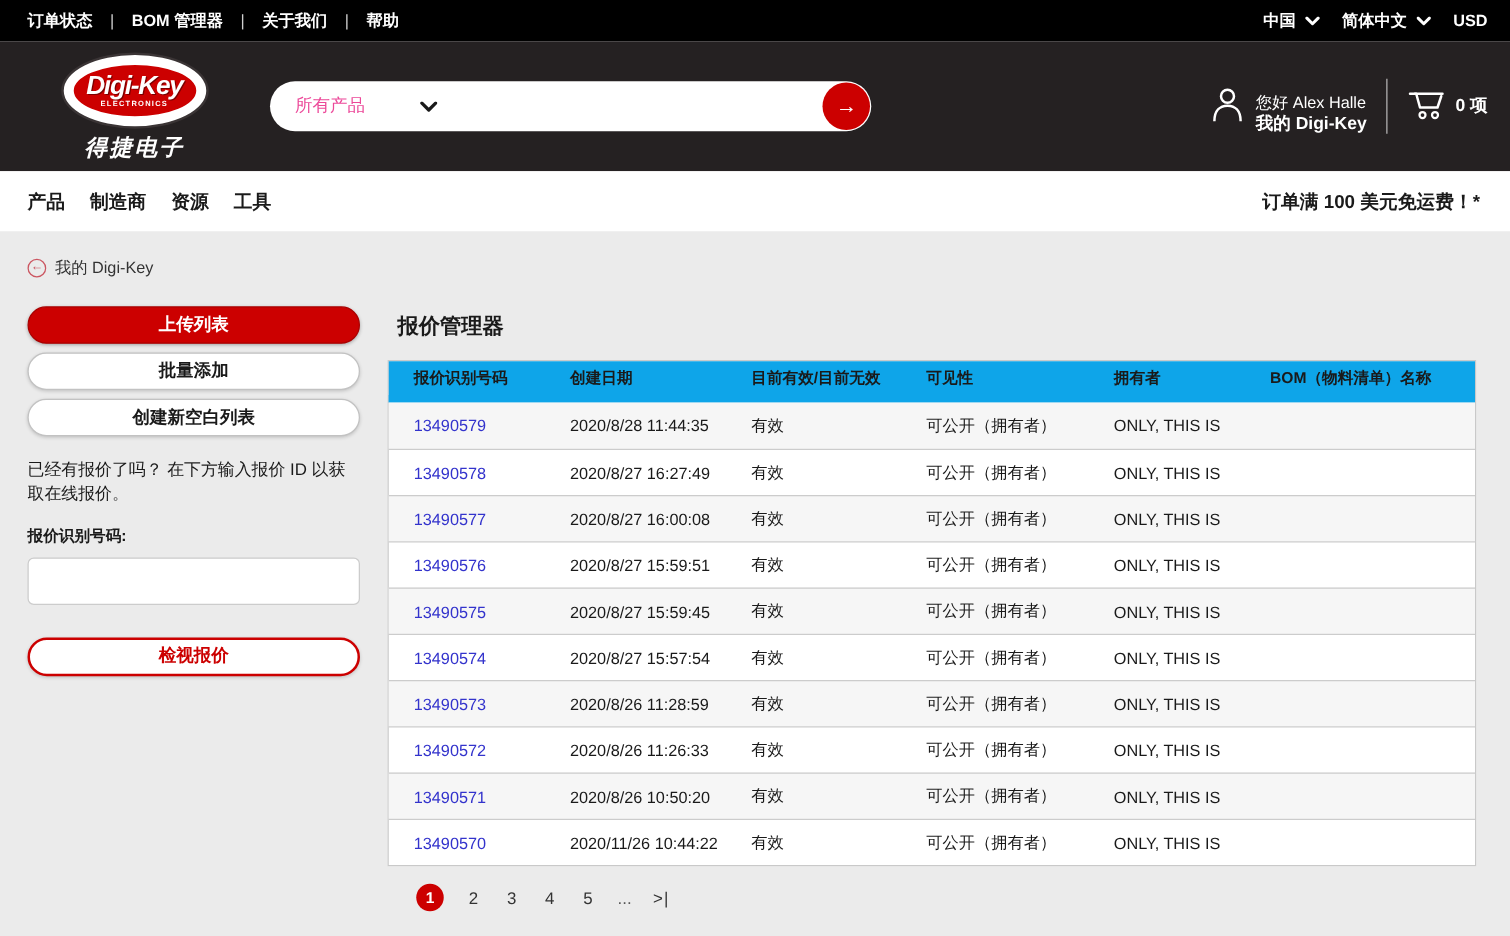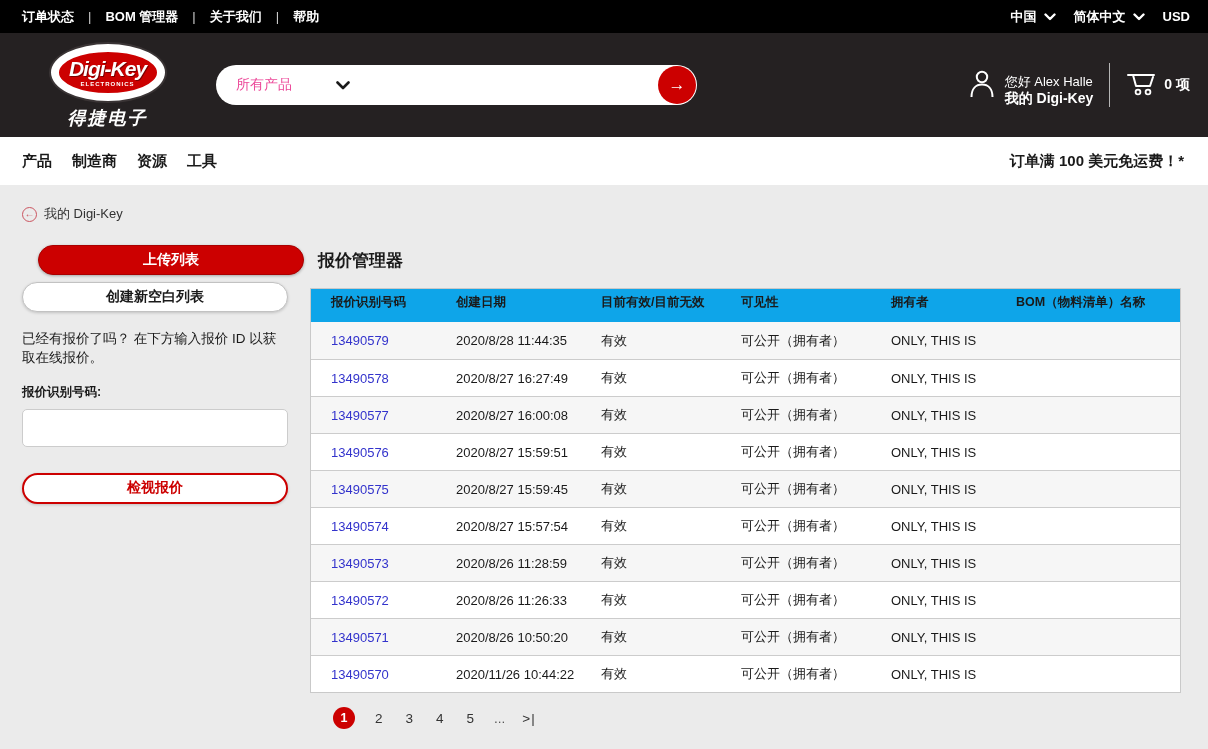--- a/index.html
+++ b/index.html
@@ -53,21 +53,21 @@
 
   
   .content{height:564px;background:var(--page-bg);padding:20px 27px 0 22px;position:relative;}
   .breadcrumb{display:flex;align-items:center;gap:7px;font-size:13px;color:#333;cursor:pointer;width:fit-content;}
   .bc-icon{width:15px;height:15px;border:1px solid #cb5560;border-radius:50%;color:#cb5560;display:flex;align-items:center;justify-content:center;font-size:10px;line-height:1;}
   .cols{display:flex;margin-top:22px;gap:22px;}
 
   
   .sidebar{width:266px;flex:none;}
   .btn{display:block;width:100%;height:30px;border-radius:16px;font-size:14px;font-weight:bold;cursor:pointer;font-family:inherit;}
-  .btn-red{background:var(--brand-red);color:#fff;border:1px solid #a00;box-shadow:0 1px 3px rgba(0,0,0,.3);margin-left:16px;}
+  .btn-red{background:var(--brand-red);color:#fff;border:1px solid #a00;box-shadow:0 1px 3px rgba(0,0,0,.3);}
   .btn-white{background:#fff;color:#1a1a1a;border:1px solid #c2c2c2;box-shadow:0 1px 3px rgba(0,0,0,.18);margin-top:7px;}
   .side-hint{margin-top:18px;font-size:13.5px;line-height:1.4;color:#1a1a1a;}
   .side-label{margin-top:16px;font-size:12.5px;font-weight:bold;}
   .side-input{margin-top:8px;width:100%;height:38px;border:1px solid #ccc;border-radius:5px;background:#fff;padding:0 10px;font-size:14px;outline:none;font-family:inherit;}
   .btn-outline{margin-top:26px;background:#fff;color:var(--brand-red);border:2.5px solid var(--brand-red);height:31px;box-shadow:0 1px 3px rgba(0,0,0,.18);}
 
   
   .main{flex:1;min-width:0;}
   .main-title{font-size:17px;font-weight:bold;margin:4px 0 16px 8px;}
   .qtable{background:#fff;border:1px solid #c9c9c9;}
@@ -190,20 +190,21 @@
 
   <div class="breadcrumb">
     <span class="bc-icon">←</span>
     <span>我的 Digi-Key</span>
   </div>
 
   <div class="cols">
 
     <div class="sidebar">
       <button class="btn btn-red">上传列表</button>
+      <button class="btn btn-white">批量添加</button>
       <button class="btn btn-white">创建新空白列表</button>
 
       <p class="side-hint">已经有报价了吗？ 在下方输入报价 ID 以获取在线报价。</p>
       <div class="side-label">报价识别号码:</div>
       <input class="side-input" type="text" value="" style="">
       <button class="btn btn-outline">检视报价</button>
     </div>
 
     <div class="main">
       <h1 class="main-title">报价管理器</h1>

